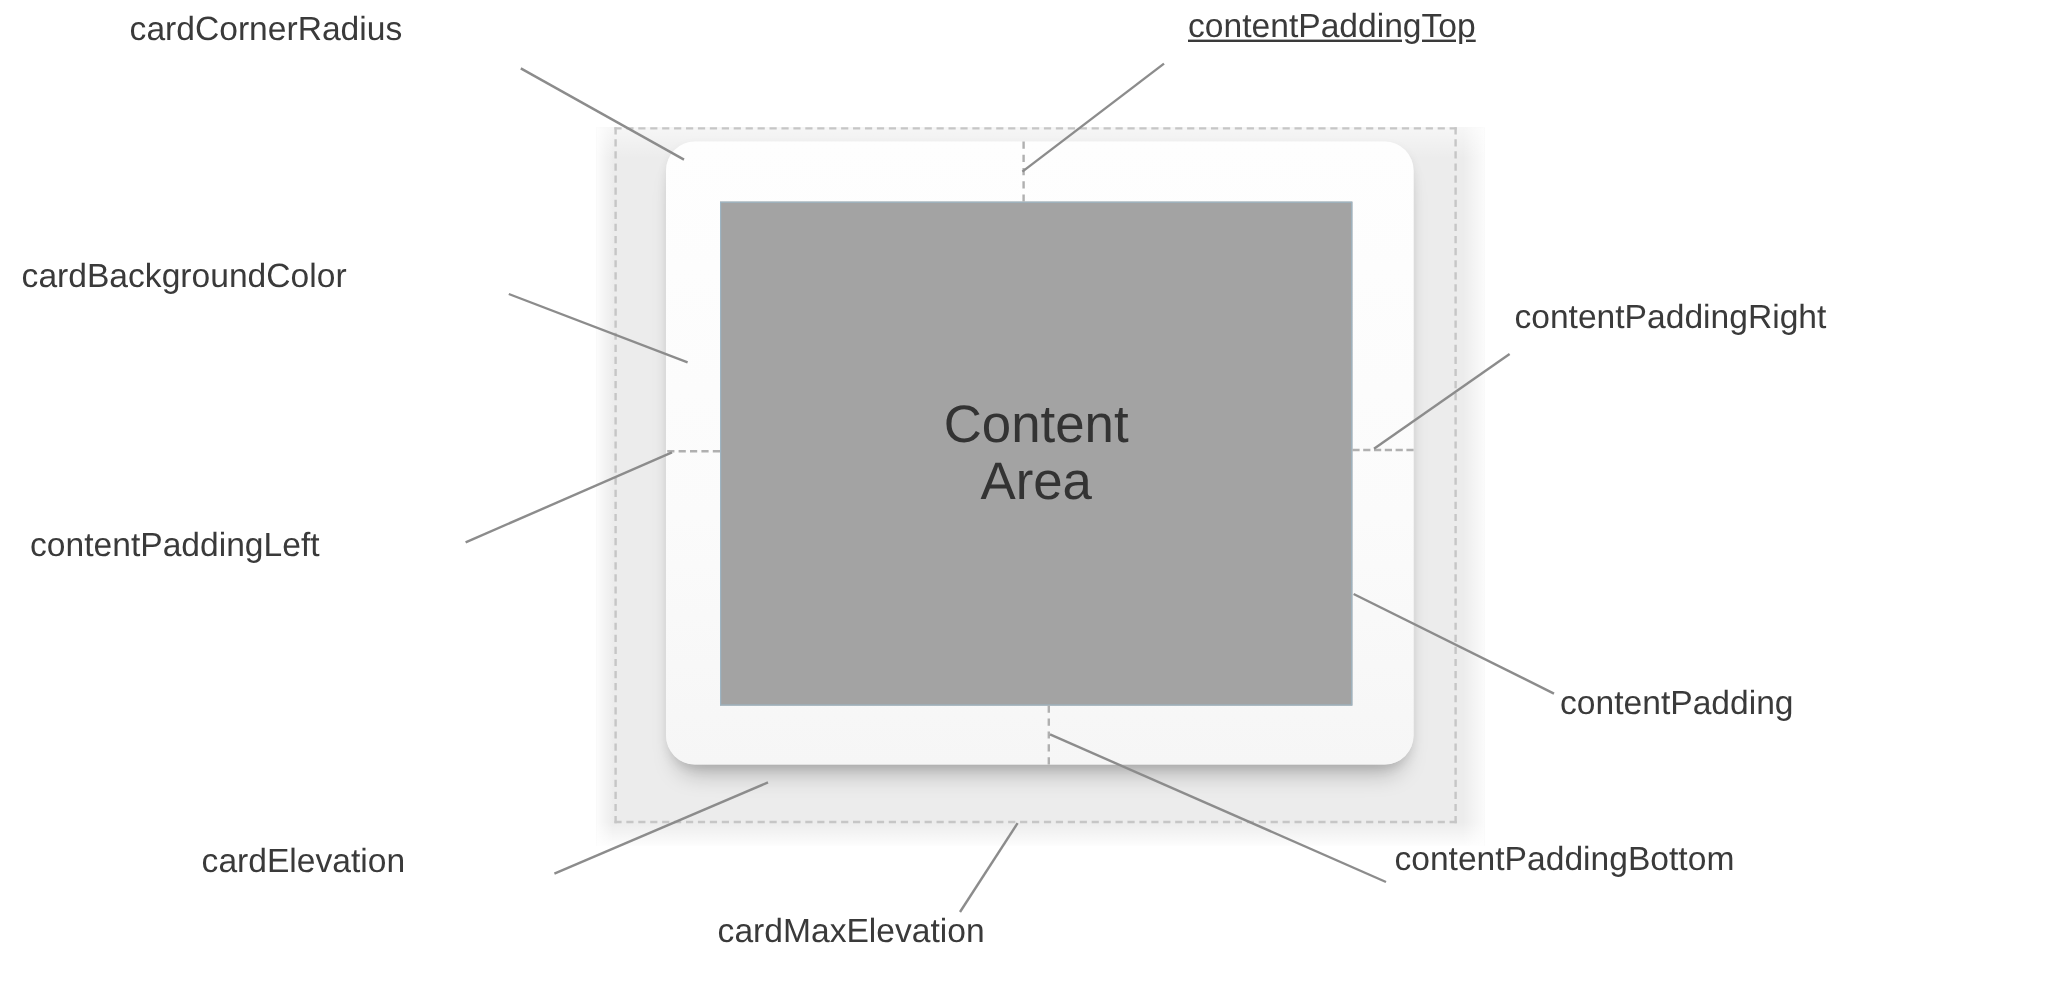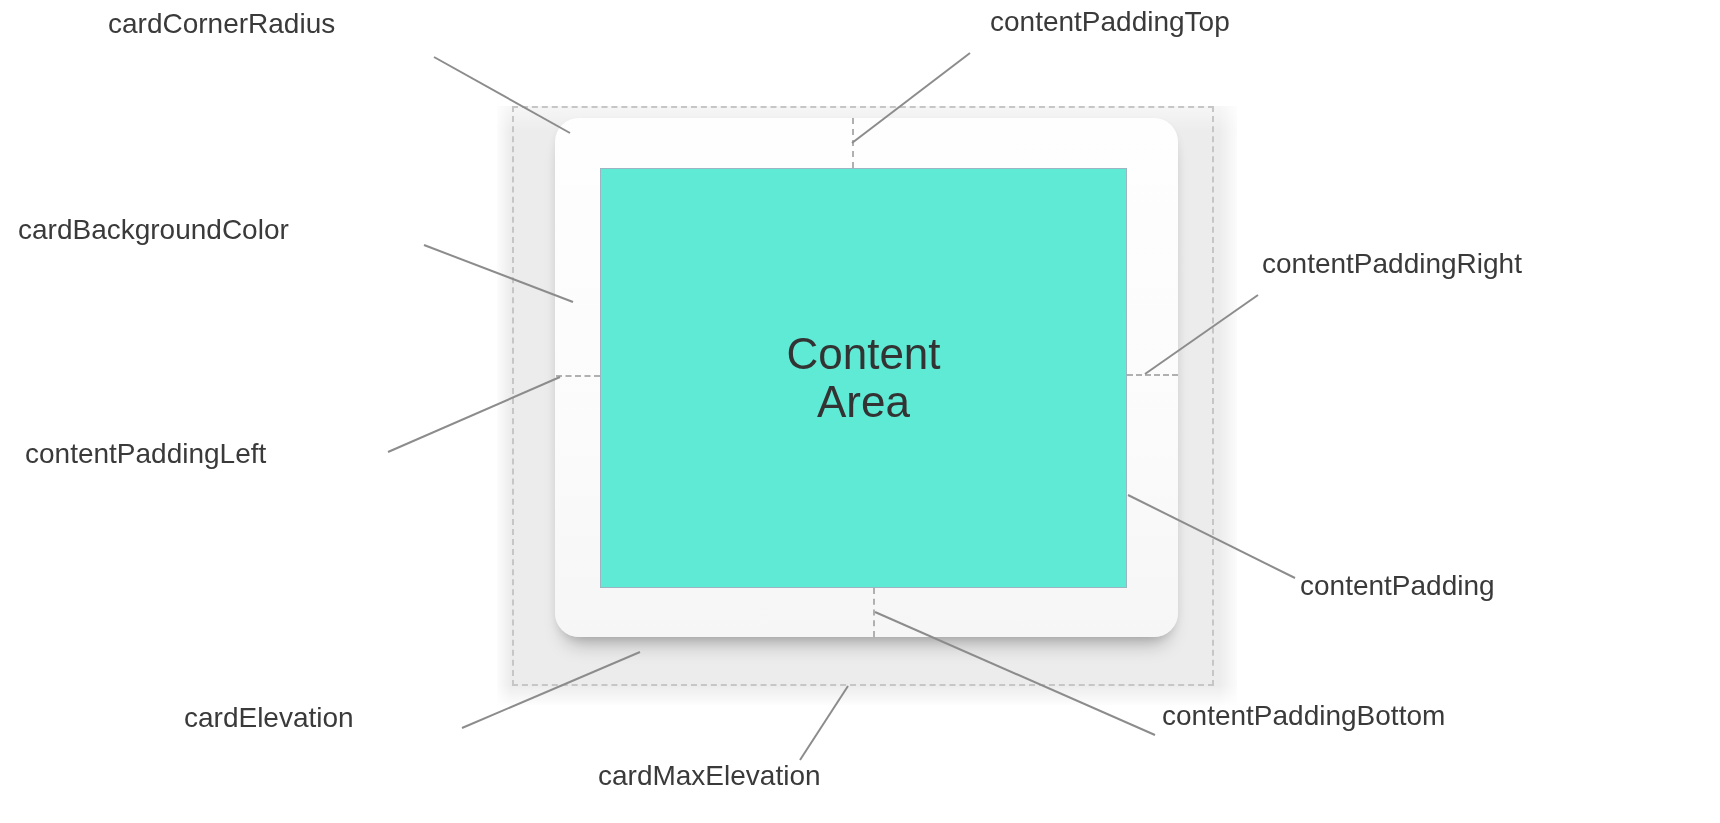--- a/index.html
+++ b/index.html
@@ -31,21 +31,21 @@
   }
   .card {
     left: 555px; top: 118px; width: 623px; height: 519px;
     border-radius: 24px;
     background: linear-gradient(180deg, #fefefe 0%, #fbfbfb 60%, #f6f6f6 100%);
     box-shadow: 0 16px 20px -10px rgba(0,0,0,0.28), 0 4px 10px -2px rgba(0,0,0,0.10);
     z-index: 3;
   }
   .content-area {
     left: 600px; top: 168px; width: 527px; height: 420px;
-    background: #5eead4;
+    background: #a3a3a3;
     border: 1px solid #9db4c2;
     display: flex; align-items: center; justify-content: center;
     z-index: 4;
   }
   .content-area-text {
     font-size: 44px;
     line-height: 1.08;
     color: #333333;
     text-align: center;
     white-space: pre-line;
@@ -69,26 +69,26 @@
 
   
   .label {
     position: absolute;
     font-size: 28px;
     color: #3a3a3a;
     white-space: nowrap;
     z-index: 6;
   }
   .lbl-corner-radius    { left: 108px;  top: 8px; }
-  .lbl-padding-top      { left: 990px;  top: 6px; }
+  .lbl-padding-top      { left: 990px;  top: 6px; text-decoration: underline; }
   .lbl-background-color { left: 18px;   top: 214px; }
   .lbl-padding-right    { left: 1262px; top: 248px; }
   .lbl-padding-left     { left: 25px;   top: 438px; }
   .lbl-padding          { left: 1300px; top: 570px; }
-  .lbl-elevation        { left: 184px;  top: 702px; }
+  .lbl-elevation        { left: 168px;  top: 702px; }
   .lbl-max-elevation    { left: 598px;  top: 760px; }
   .lbl-padding-bottom   { left: 1162px; top: 700px; text-align: center; }
 </style>
 </head>
 <body>
 
 <div id="canvas">
 
   <div class="abs max-elevation-area"></div>
 

